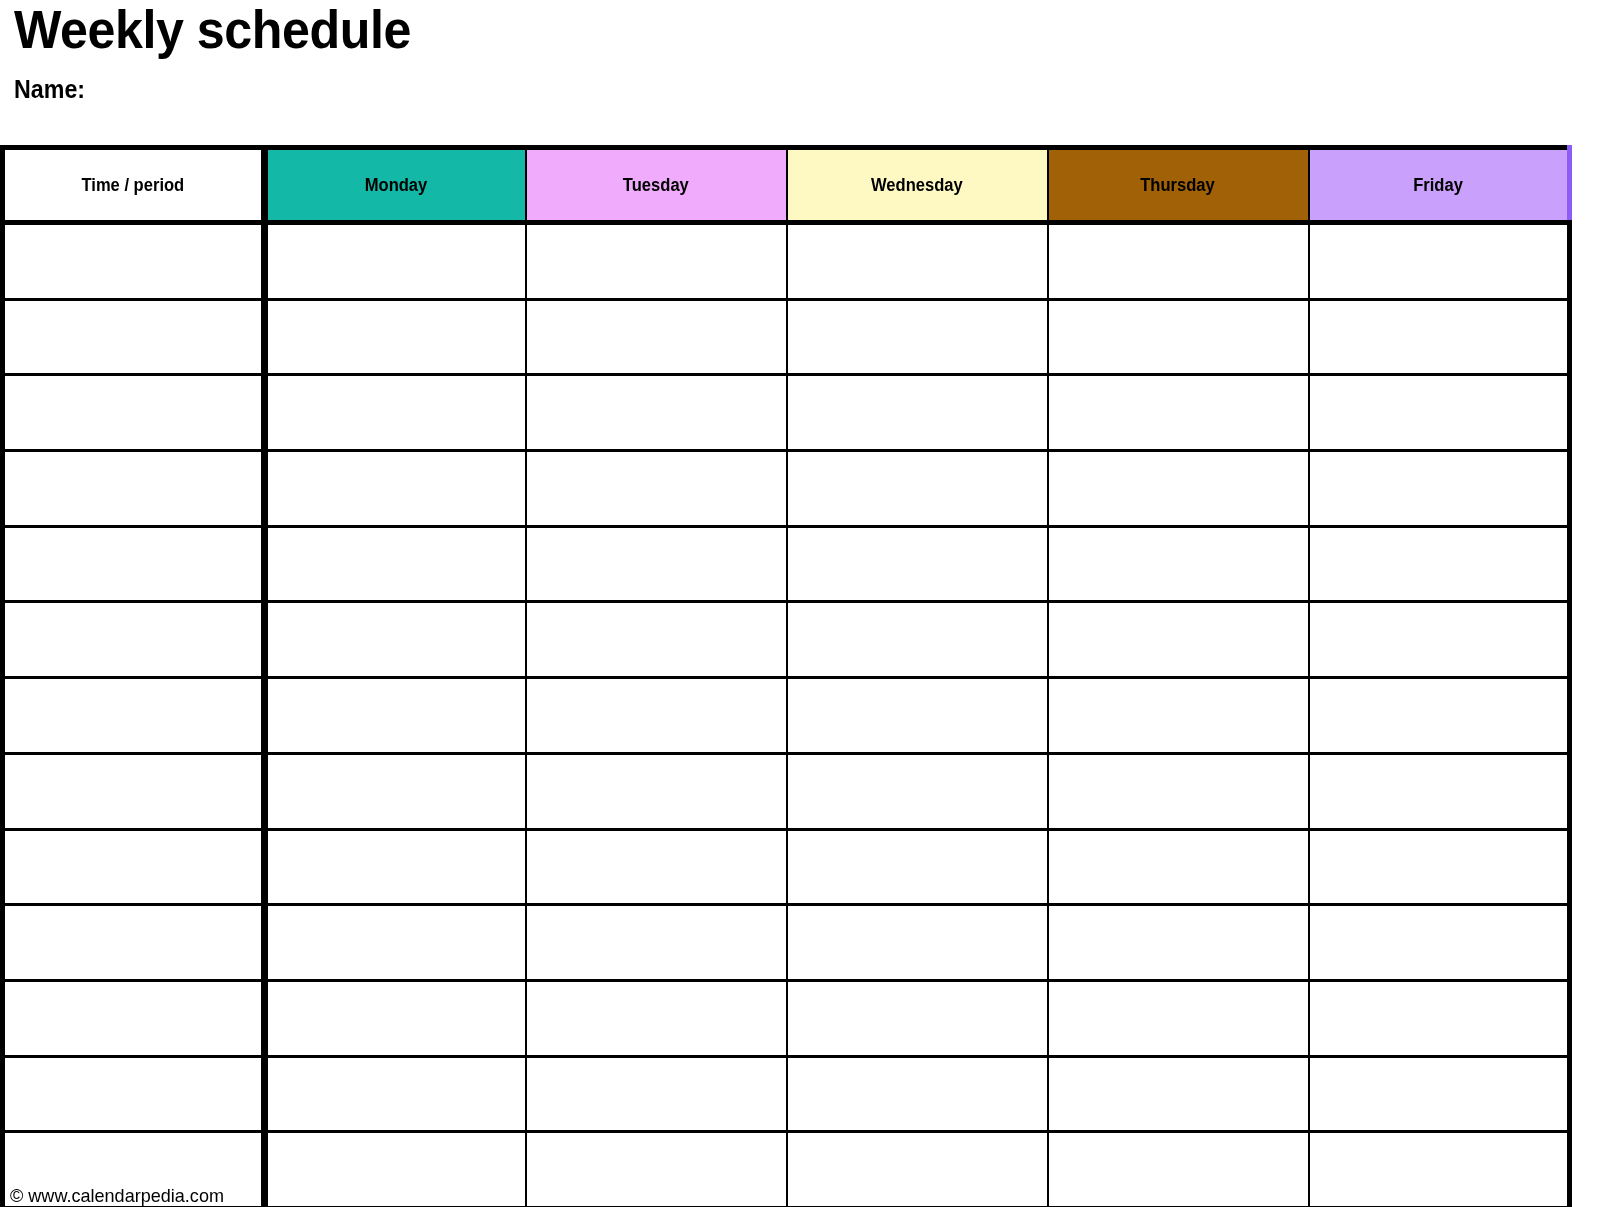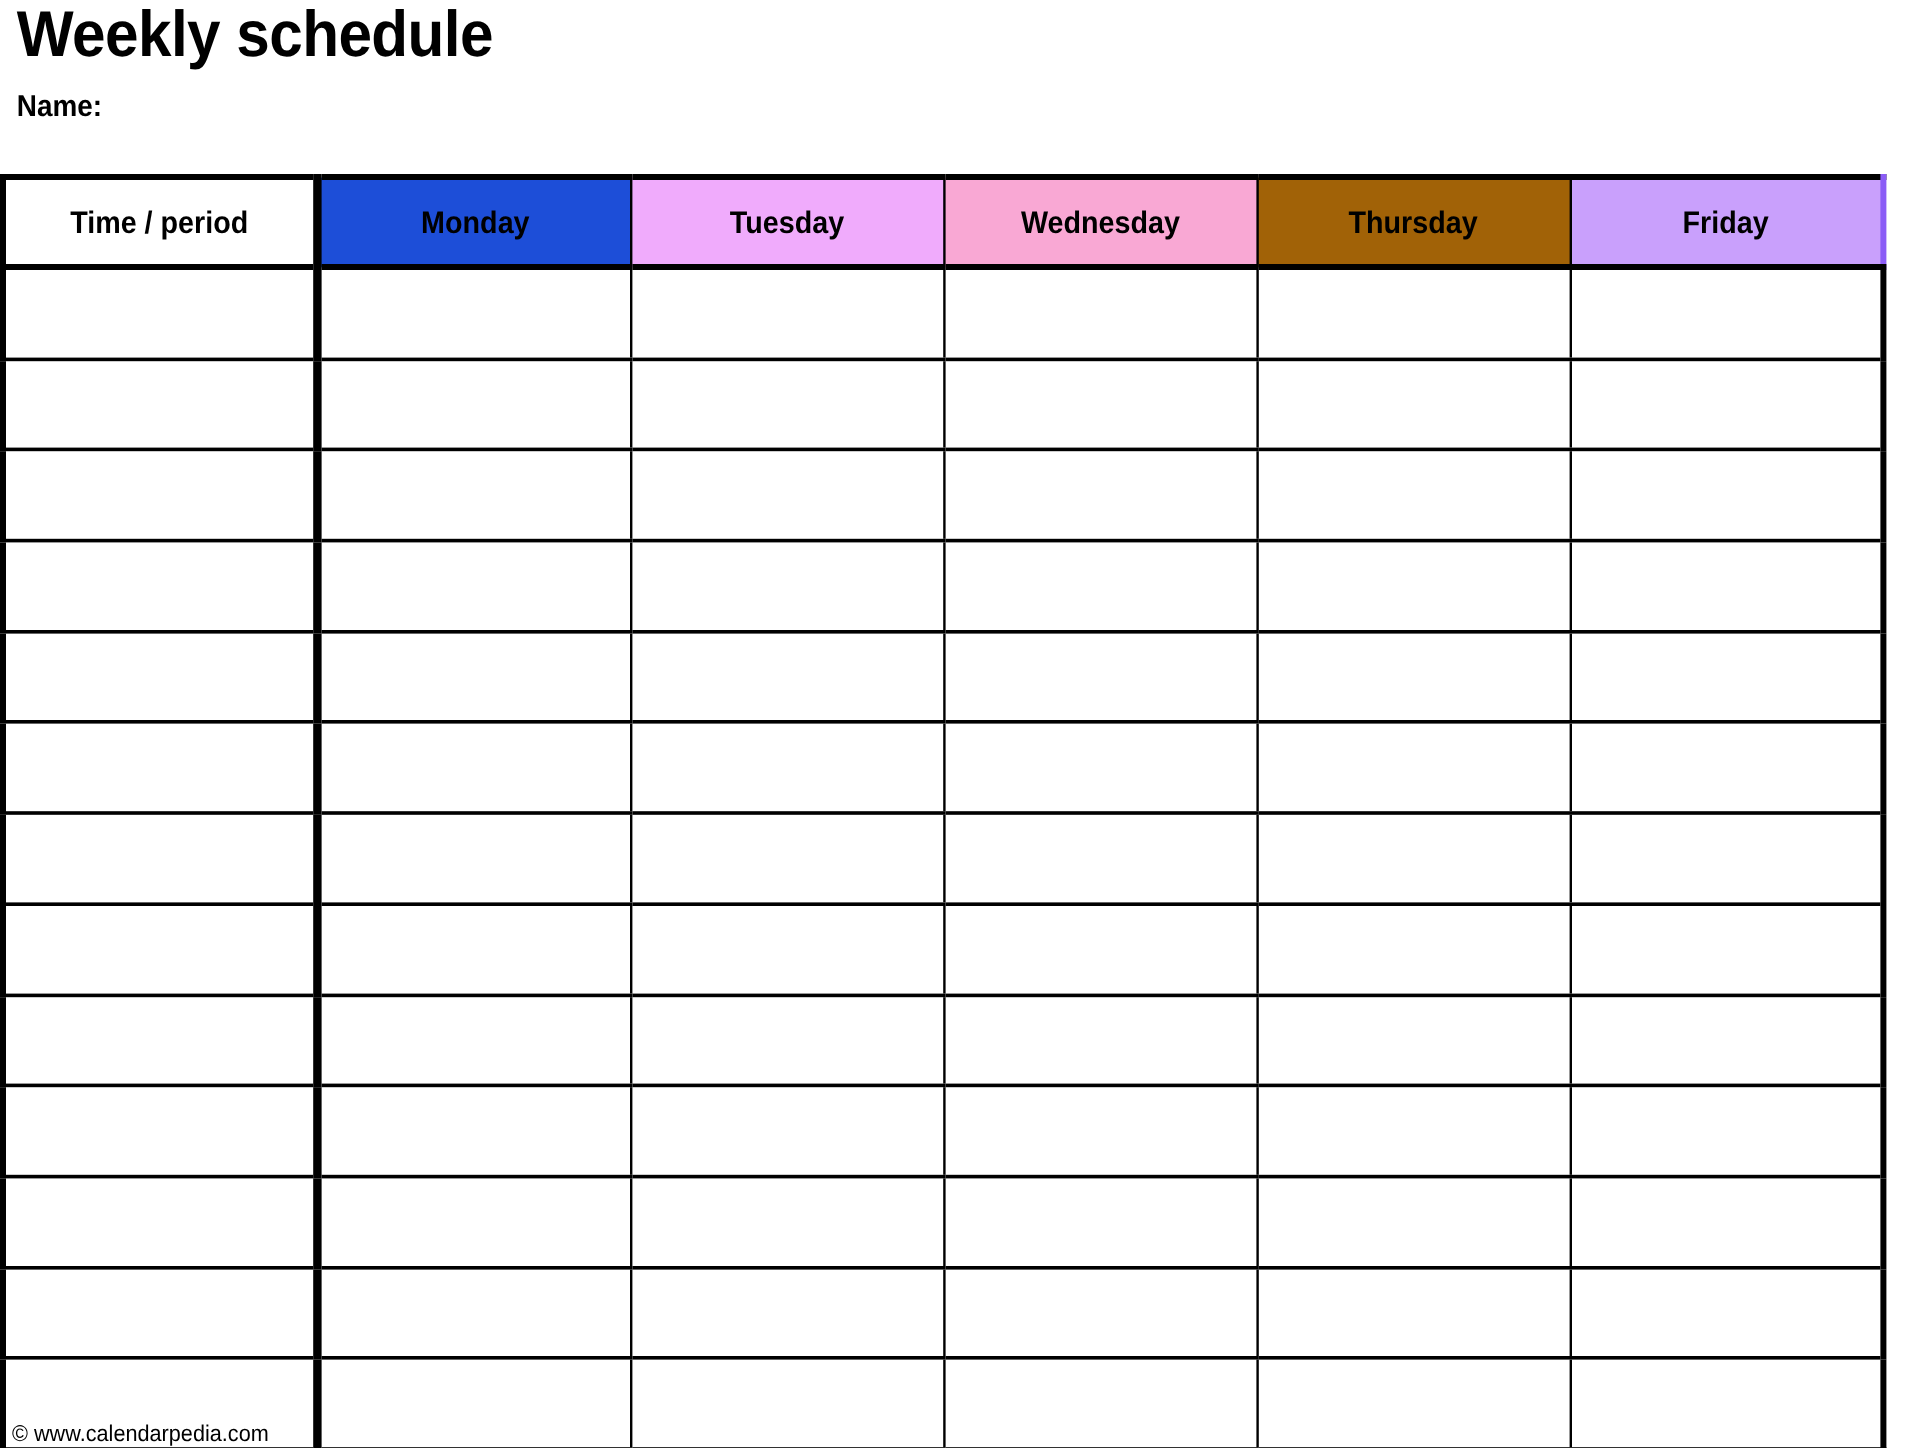--- a/index.html
+++ b/index.html
@@ -74,21 +74,21 @@
   table.schedule col.col-time   { width: 262px; }
   table.schedule col.col-day    { width: 261px; }
 
   
   tr.head-row th {
     height: 70px;
     padding: 0;
     margin: 0;
     text-align: center;
     vertical-align: middle;
-    font-size: 26px;
+    font-size: 18px;
     font-weight: bold;
     color: #000000;
     border-top: 5px solid #000000;
     border-bottom: 5px solid #000000;
     border-left: 2px solid #000000;
     border-right: 2px solid #000000;
   }
   tr.head-row th .hlabel {
     display: inline-block;
     transform: scaleX(0.92);
@@ -160,27 +160,27 @@
         <col class="col-day">
         <col class="col-day">
         <col class="col-day">
         <col class="col-day">
       </colgroup>
       <thead>
         <tr class="head-row">
           <th class="time-head" style="background-color: rgb(255, 255, 255);">
             <span class="hlabel">Time / period</span>
           </th>
-          <th class="day-head" style="background-color: #1d4ed8;">
+          <th class="day-head" style="background-color: #14b8a6;">
             <span class="hlabel">Monday</span>
           </th>
           <th class="day-head" style="background-color: #f0abfc;">
             <span class="hlabel">Tuesday</span>
           </th>
-          <th class="day-head" style="background-color: #f9a8d4;">
+          <th class="day-head" style="background-color: #fef9c3;">
             <span class="hlabel">Wednesday</span>
           </th>
           <th class="day-head" style="background-color: #a16207;">
             <span class="hlabel">Thursday</span>
           </th>
           <th class="day-head friday-head" style="background-color: rgb(201, 160, 252);">
             <span class="hlabel">Friday</span>
           </th>
         </tr>
       </thead>

